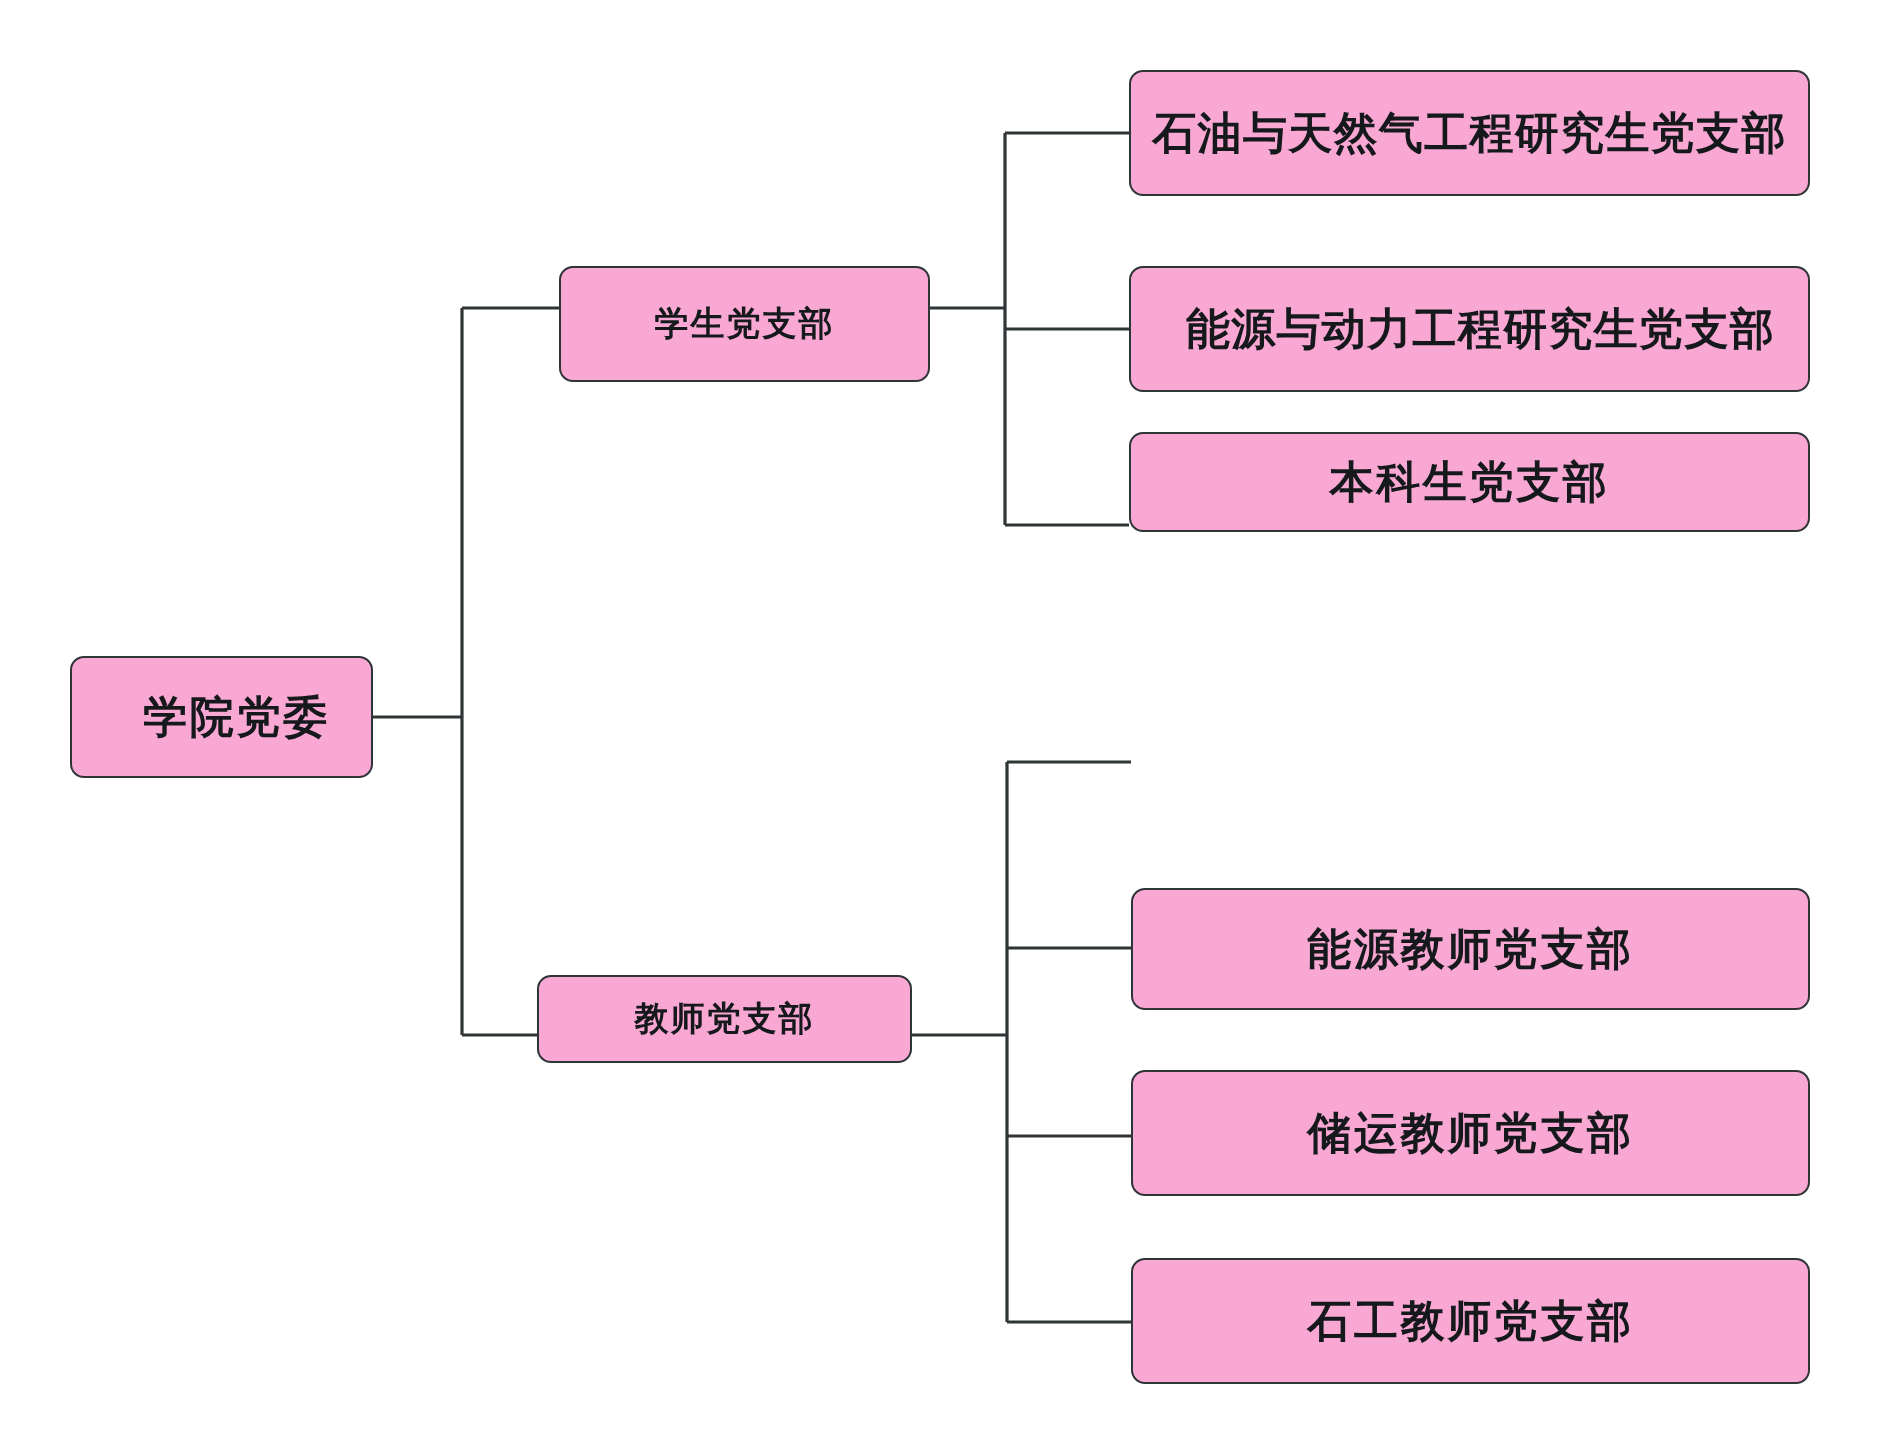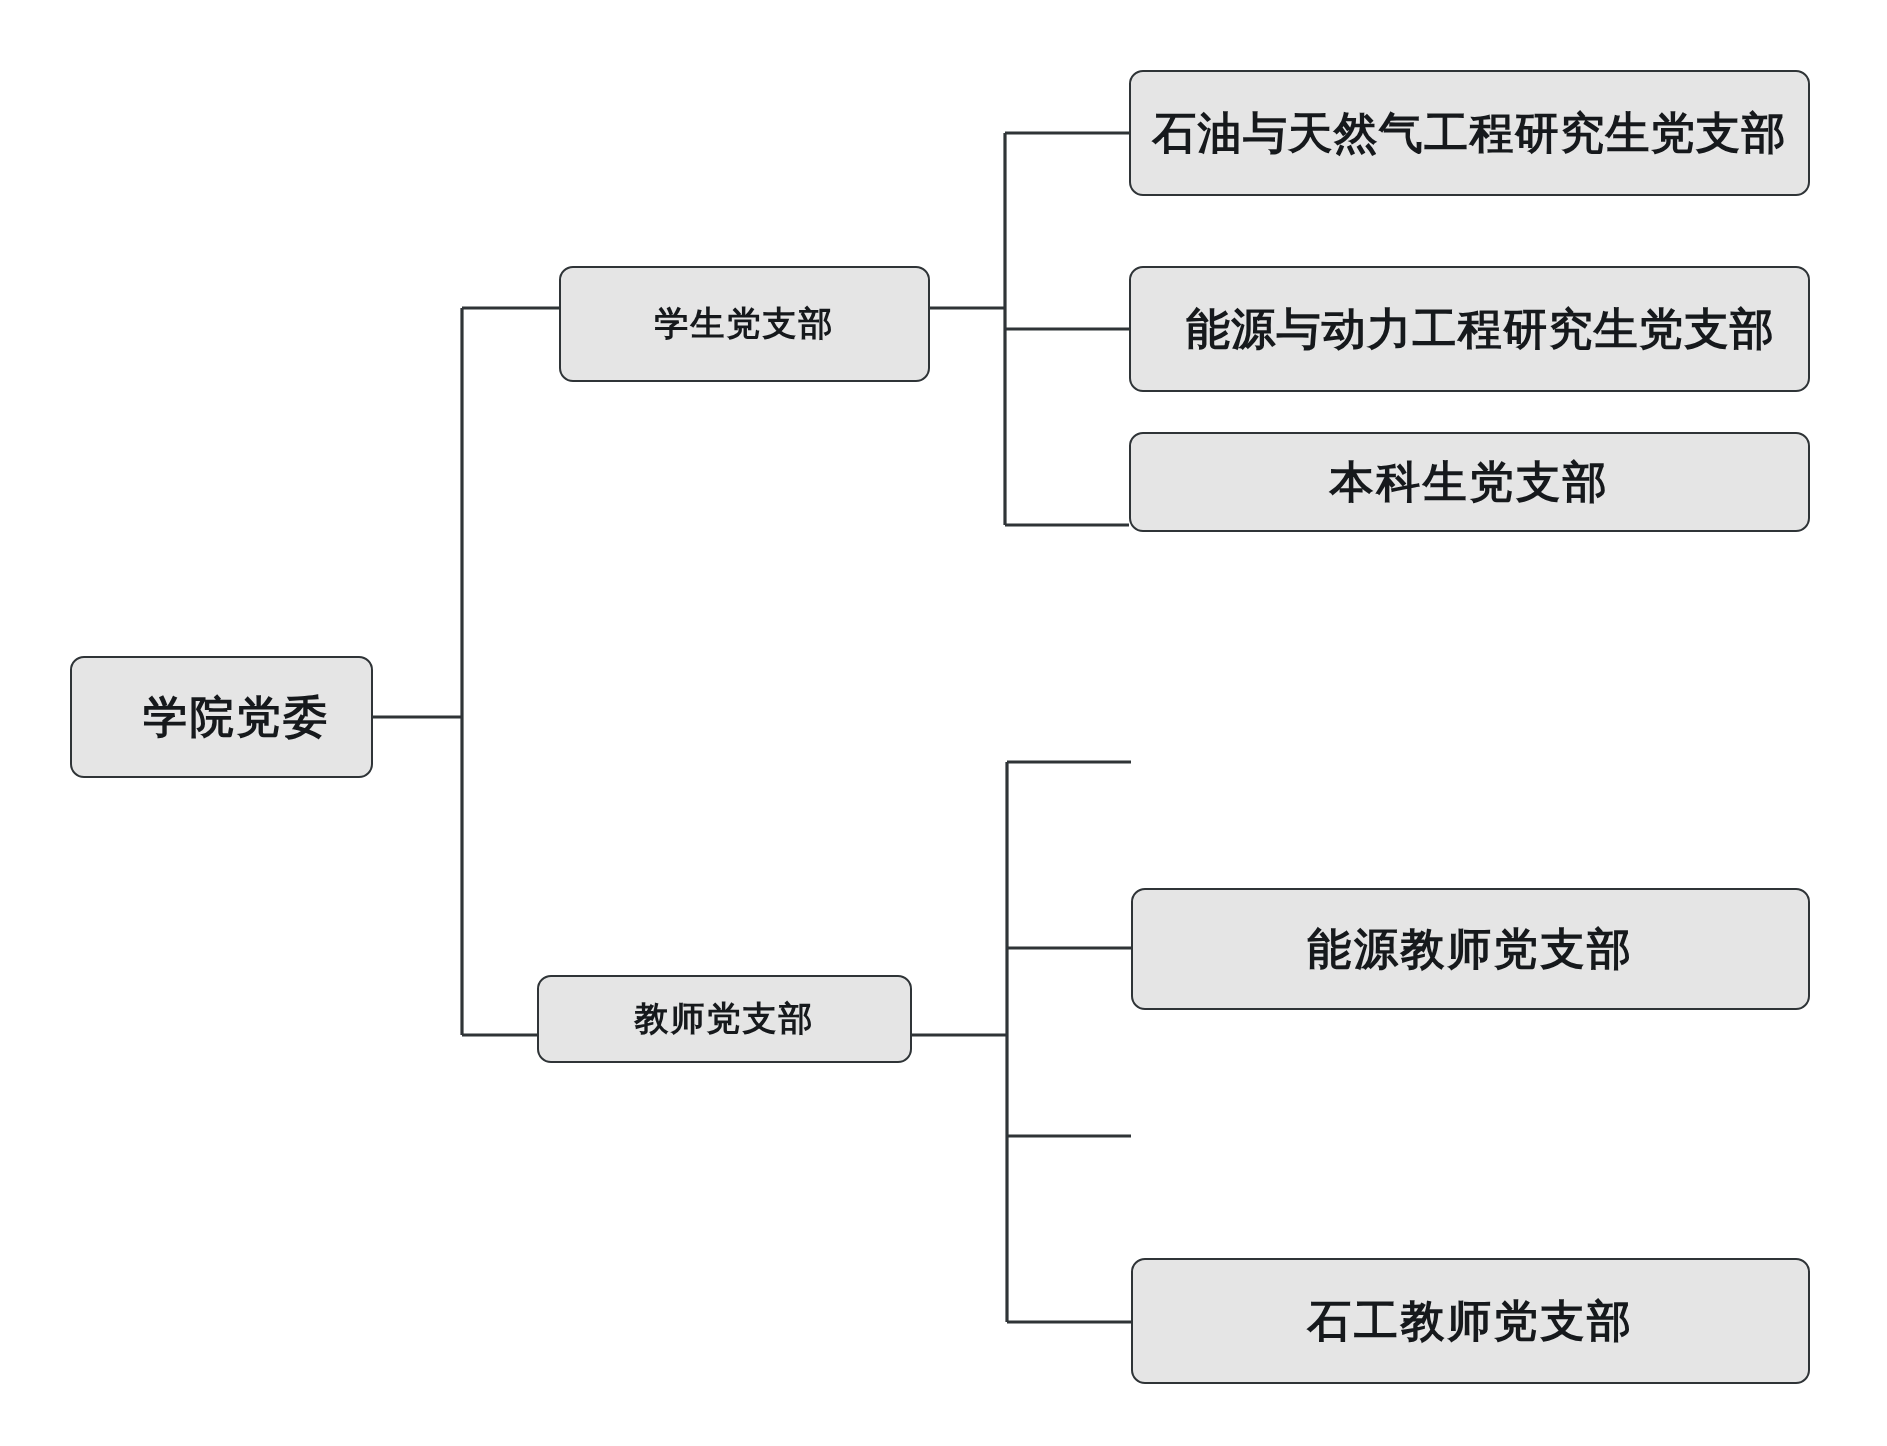--- a/index.html
+++ b/index.html
@@ -22,21 +22,21 @@
     position: absolute;
     left: 0;
     top: 0;
     width: 1887px;
     height: 1446px;
     pointer-events: none;
   }
   .node {
     position: absolute;
     box-sizing: border-box;
-    background: #e5e5e5;
+    background: #f9a8d4;
     border: 2.5px solid #2f3437;
     border-radius: 14px;
     display: flex;
     align-items: center;
     justify-content: center;
     text-align: center;
     color: #16191c;
     font-family: "DejaVu Serif", "Liberation Serif", serif;
     font-weight: 700;
     letter-spacing: 0.06em;
@@ -87,16 +87,17 @@
 
   <div class="node leaf-long" style="left:1129px; top:70px; width:681px; height:126px;">石油与天然气工程研究生党支部</div>
 
   <div class="node leaf-long" style="left:1129px; top:266px; width:681px; height:126px;padding-left:36px;">能源与动力工程研究生党支部</div>
 
   <div class="node leaf" style="left:1129px; top:432px; width:681px; height:100px;">本科生党支部</div>
 
 
   <div class="node leaf" style="left:1131px; top:888px; width:679px; height:122px;">能源教师党支部</div>
 
+  <div class="node leaf" style="left:1131px; top:1070px; width:679px; height:126px;">储运教师党支部</div>
 
   <div class="node leaf" style="left:1131px; top:1258px; width:679px; height:126px;">石工教师党支部</div>
 
 </div>
 
 </body></html>

